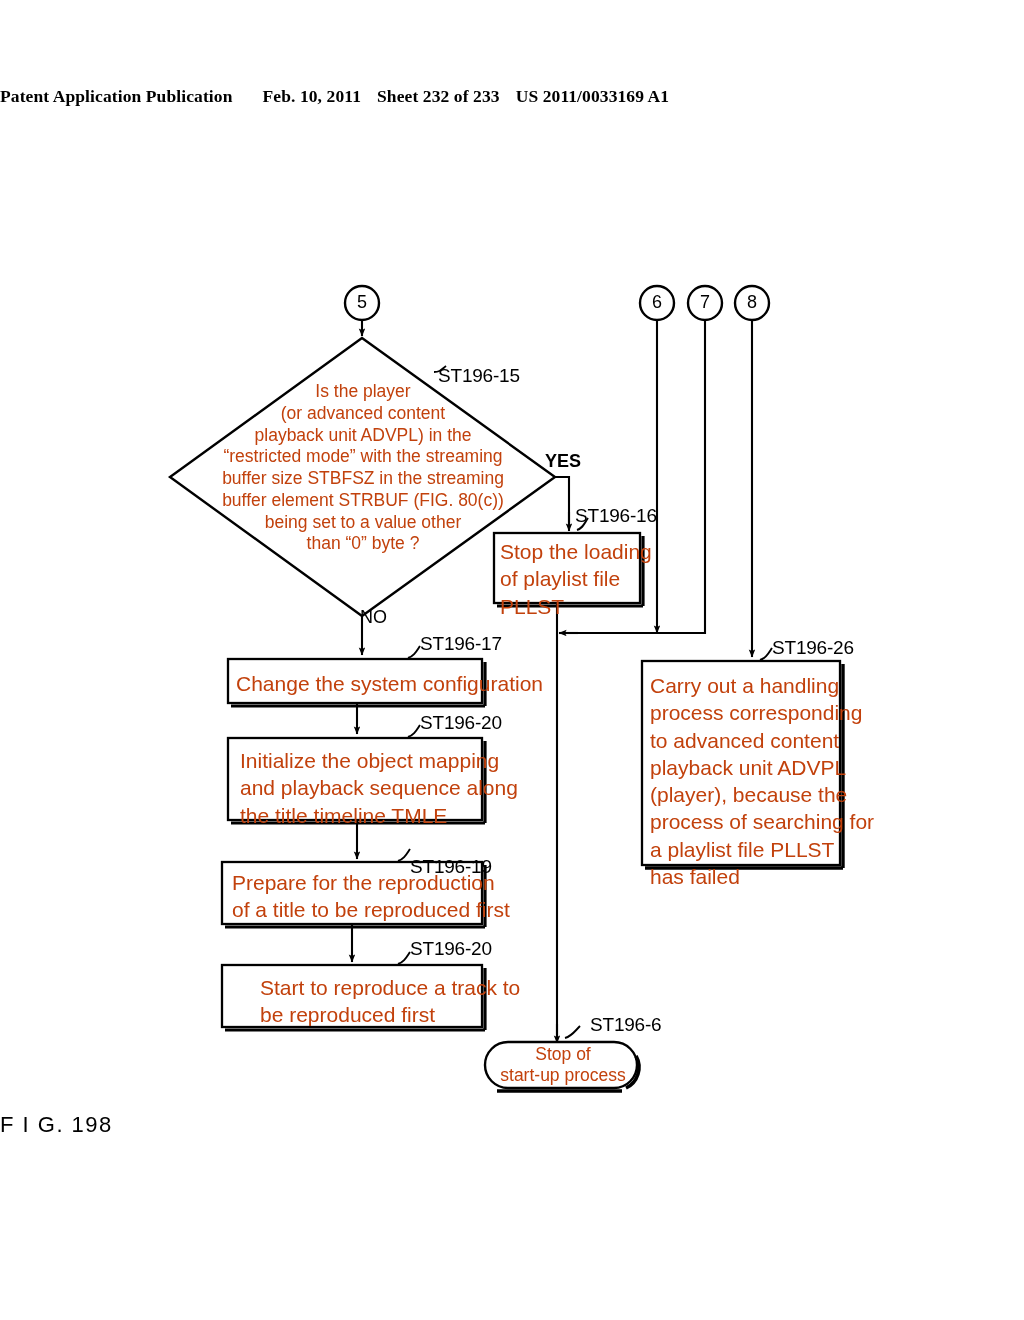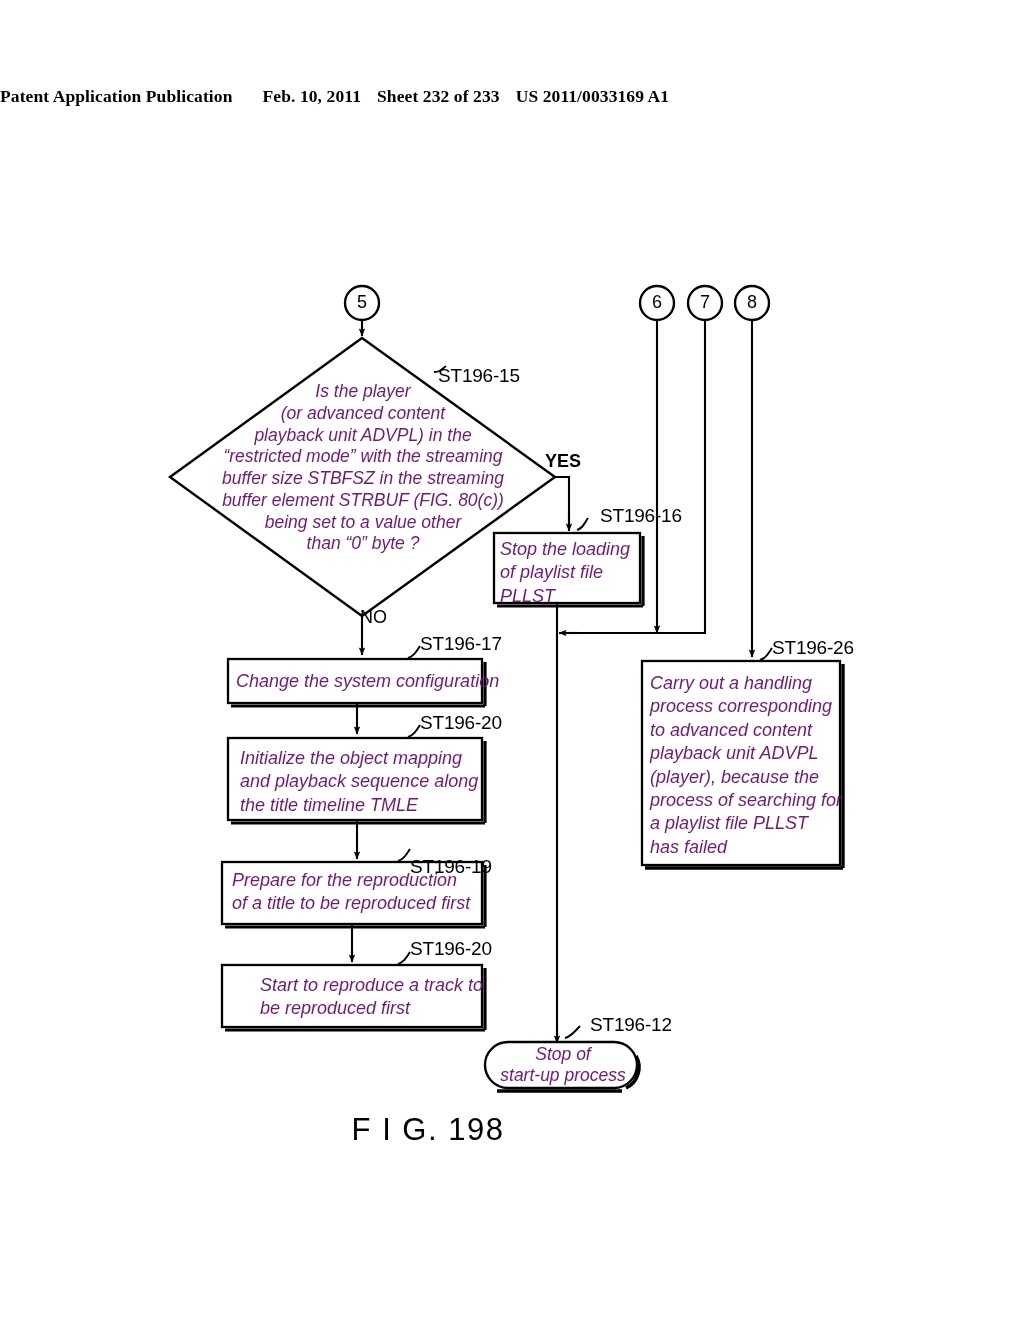--- a/index.html
+++ b/index.html
@@ -32,59 +32,57 @@
   }
   #patent-header .hgap-wide { display: inline-block; width: 30px; }
   #patent-header .hgap-mid  { display: inline-block; width: 16px; }
 
   
   #figure-caption {
     position: absolute;
     left: 0;
     top: 1112px;
     width: 856px;
-    text-align: center;
-    font-family: "Liberation Sans", sans-serif;
-    font-size: 31px;
+    font-family: "Liberation Sans", sans-serif;
+    font-size: 22px;
     letter-spacing: 1.5px;
   }
 
   
   #flowchart-canvas {
     position: absolute;
     left: 0;
     top: 0;
     width: 1024px;
     height: 1320px;
   }
   #flowchart-canvas svg { display: block; }
 
   
   .node-text {
     position: absolute;
     font-family: "Liberation Sans", sans-serif;
-    color: #701a75;
+    color: #c2410c;
     line-height: 1.16;
     white-space: pre;
-    font-style: italic;
   }
 
   
   #decision-text {
     left: 170px;
     top: 381px;
     width: 386px;
     text-align: center;
     font-size: 17.5px;
     line-height: 1.245;
   }
 
   
   .box-text {
-    font-size: 18px;
+    font-size: 21px;
     line-height: 1.30;
     text-align: left;
   }
 
   #box-stop-loading-text { left: 500px; top: 538px;  width: 146px; }
   #box-change-config-text{ left: 236px; top: 670px;  width: 250px; }
   #box-initialize-text   { left: 240px; top: 747px;  width: 246px; }
   #box-prepare-text      { left: 232px; top: 869px;  width: 254px; }
   #box-start-track-text  { left: 236px; top: 974px;  width: 250px; margin-left: 24px; }
   #box-carry-out-text    { left: 650px; top: 672px;  width: 190px; line-height:1.30; }
@@ -114,21 +112,21 @@
 
   
   .step-label {
     position: absolute;
     font-size: 19px;
     font-family: "Liberation Sans", sans-serif;
     white-space: nowrap;
     letter-spacing: -0.2px;
   }
   #label-st196-15 { left: 438px; top: 365px; }
-  #label-st196-16 { left: 600px; top: 505px; }
+  #label-st196-16 { left: 575px; top: 505px; }
   #label-st196-17 { left: 420px; top: 633px; }
   #label-st196-18 { left: 420px; top: 712px; }
   #label-st196-19 { left: 410px; top: 836px; margin-top: 20px; }
   #label-st196-20 { left: 410px; top: 938px; }
   #label-st196-26 { left: 772px; top: 637px; }
   #label-st196-13 { left: 590px; top: 1014px; }
 
   
   .branch-label {
     position: absolute;
@@ -225,21 +223,21 @@
 <div class="conn-num" id="conn-7-num">7</div>
 <div class="conn-num" id="conn-8-num">8</div>
 
 <div class="step-label" id="label-st196-15">ST196-15</div>
 <div class="step-label" id="label-st196-16">ST196-16</div>
 <div class="step-label" id="label-st196-17">ST196-17</div>
 <div class="step-label" id="label-st196-18">ST196-20</div>
 <div class="step-label" id="label-st196-19">ST196-19</div>
 <div class="step-label" id="label-st196-20">ST196-20</div>
 <div class="step-label" id="label-st196-26">ST196-26</div>
-<div class="step-label" id="label-st196-13">ST196-12</div>
+<div class="step-label" id="label-st196-13">ST196-6</div>
 
 <div class="branch-label" id="label-yes">YES</div>
 <div class="branch-label" id="label-no">NO</div>
 
 <div class="node-text" id="decision-text">Is the player
 (or advanced content
 playback unit ADVPL) in the
 “restricted mode” with the streaming
 buffer size STBFSZ in the streaming
 buffer element STRBUF (FIG. 80(c))

